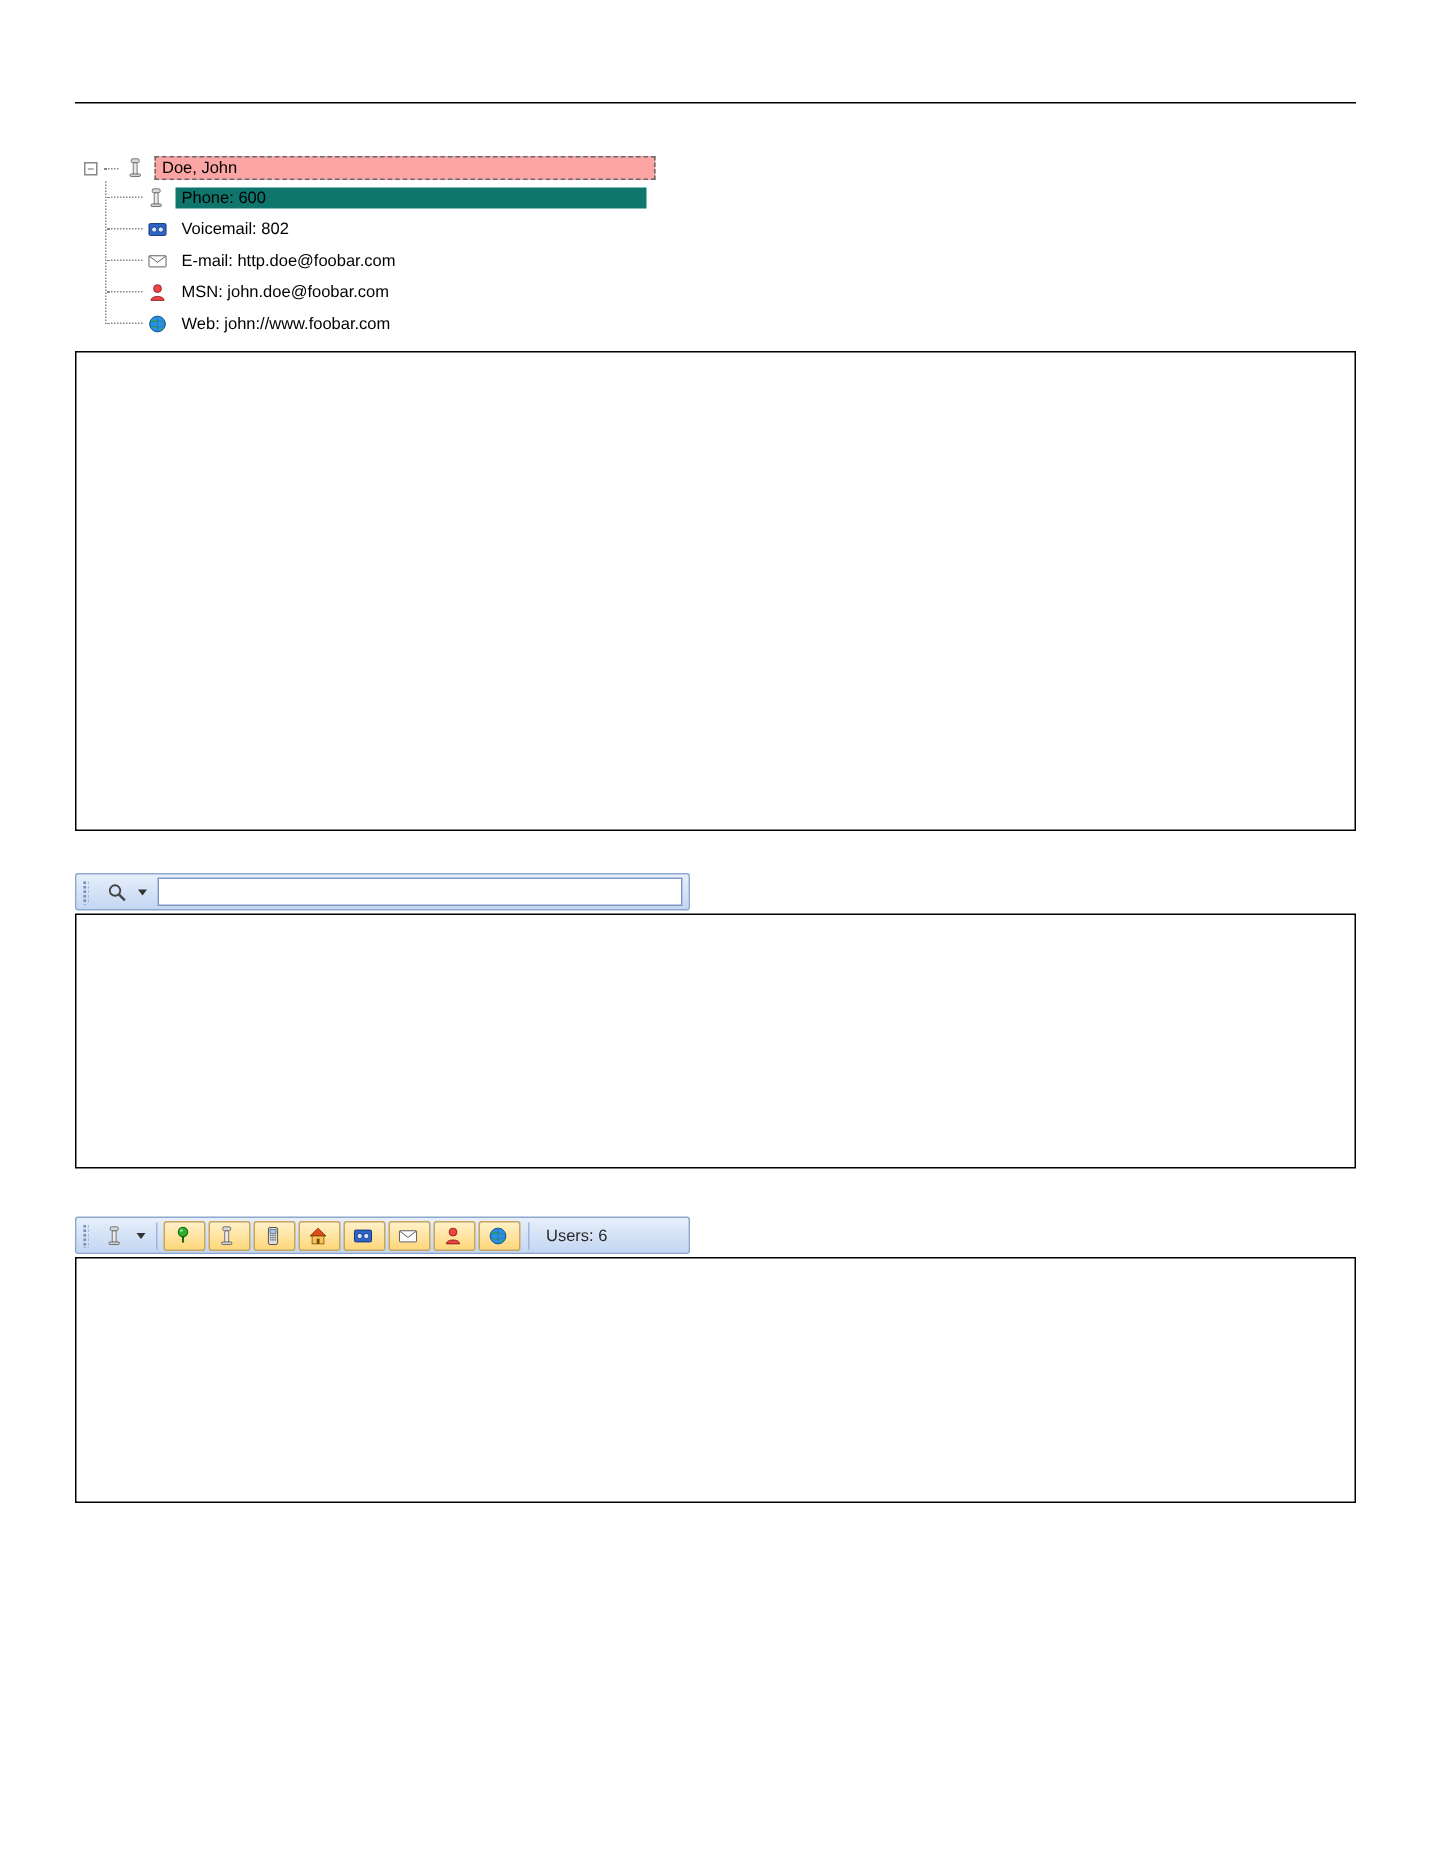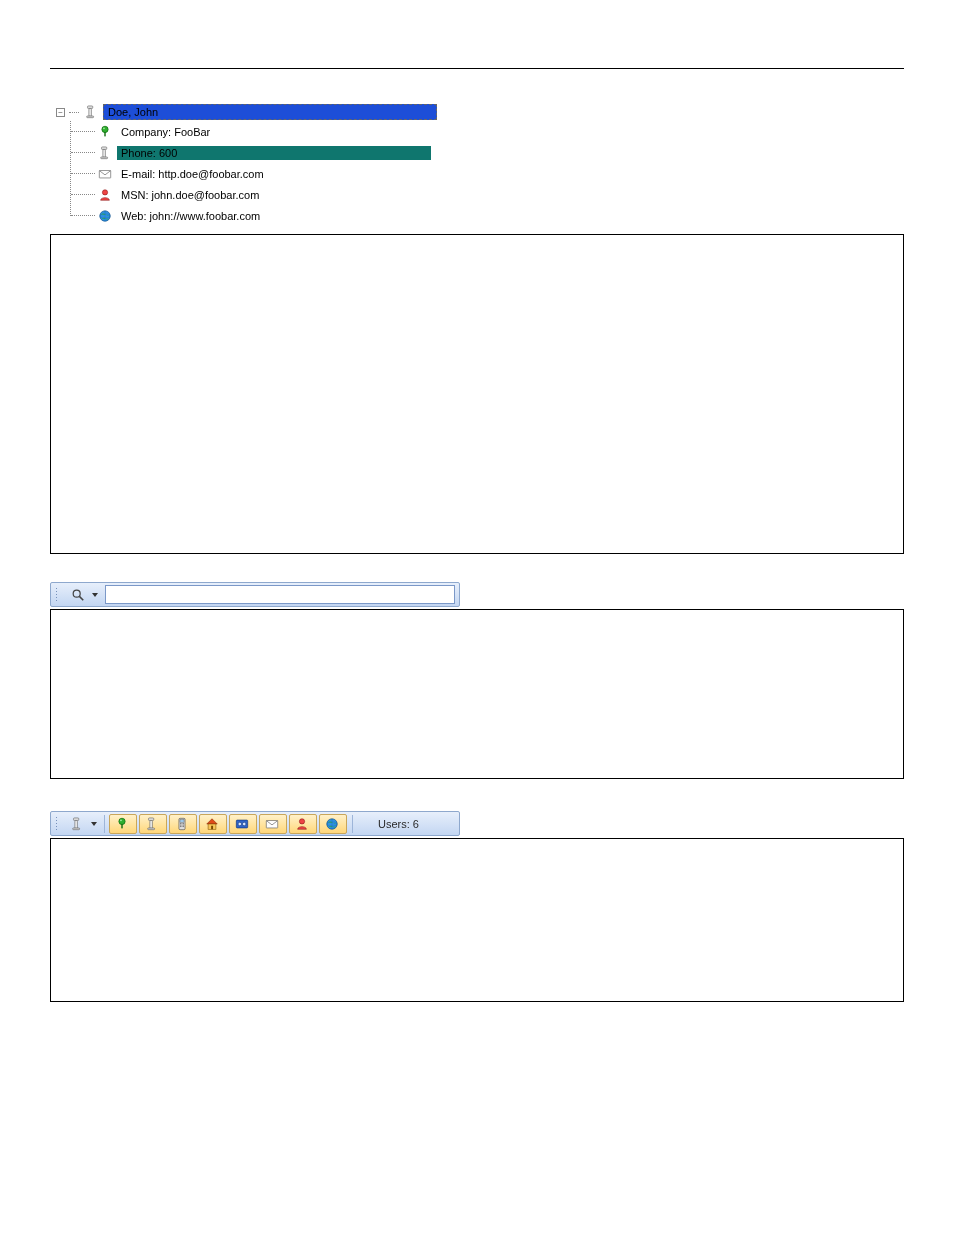--- a/index.html
+++ b/index.html
@@ -50,21 +50,21 @@
     width: 10px;
     border-top: 1px dotted #888;
     margin-right: 2px;
     position: relative;
     top: 0;
   }
   .root-name {
     display: inline-block;
     padding: 1px 4px;
     border: 1px dashed #666;
-    background: #1d4ed8;
+    background: #fca5a5;
     min-width: 334px;
   }
   .children {
     margin-left: 14px;
     border-left: 1px dotted #888;
     padding-left: 0;
   }
   .child-row {
     display: flex;
     align-items: center;
@@ -185,21 +185,21 @@
     min-width: 21px;
     justify-content: center;
   }
   .vsep {
     width: 1px;
     height: 18px;
     background: #9db5d9;
     margin: 0 2px;
   }
   .status-text {
-    margin-left: 20px;
+    margin-left: 6px;
     color: #2a2a2a;
   }
 
   
   .icon svg { width: 14px; height: 14px; display: block; }
 </style>
 </head>
 <body>
 
 <svg width="0" height="0" style="position:absolute">
@@ -269,37 +269,37 @@
       <span class="expander">−</span>
       <span class="root-conn"></span>
       <span class="icon">
           <svg>
             <use href="#ico-phone"></use>
           </svg>
         </span>
       <span class="root-name">Doe, John</span>
     </div>
     <div class="children" id="tree-children">
+        <div class="child-row highlight">
+          <span class="child-conn"></span>
+          <span class="icon">
+            <svg>
+              <use href="#ico-phone"></use>
+            </svg>
+          </span>
+          <span class="child-label">Phone: 600</span>
+        </div>
         <div class="child-row">
           <span class="child-conn"></span>
           <span class="icon">
             <svg>
-              <use href="#ico-pushpin"></use>
-            </svg>
-          </span>
-          <span class="child-label">Company: FooBar</span>
-        </div>
-        <div class="child-row highlight">
-          <span class="child-conn"></span>
-          <span class="icon">
-            <svg>
-              <use href="#ico-phone"></use>
-            </svg>
-          </span>
-          <span class="child-label">Phone: 600</span>
+              <use href="#ico-tape"></use>
+            </svg>
+          </span>
+          <span class="child-label">Voicemail: 802</span>
         </div>
         <div class="child-row">
           <span class="child-conn"></span>
           <span class="icon">
             <svg>
               <use href="#ico-envelope"></use>
             </svg>
           </span>
           <span class="child-label">E-mail: http.doe@foobar.com</span>
         </div>

